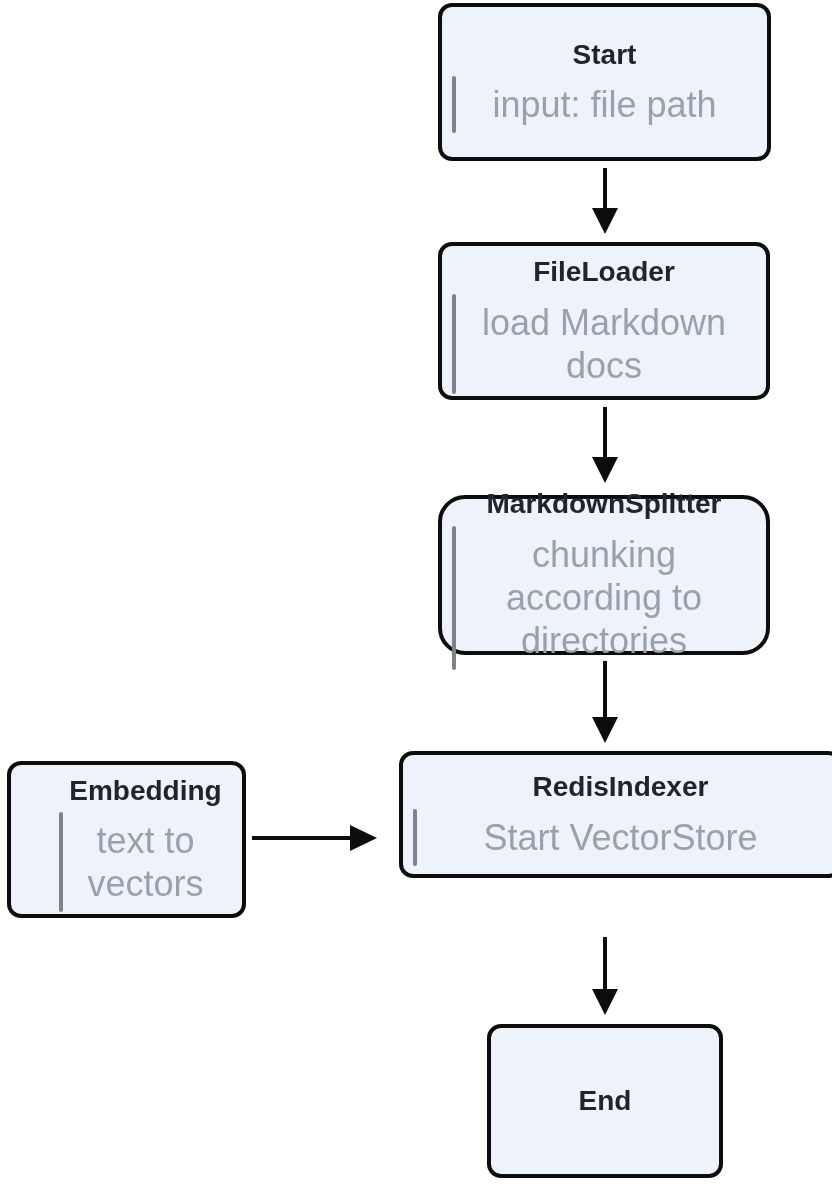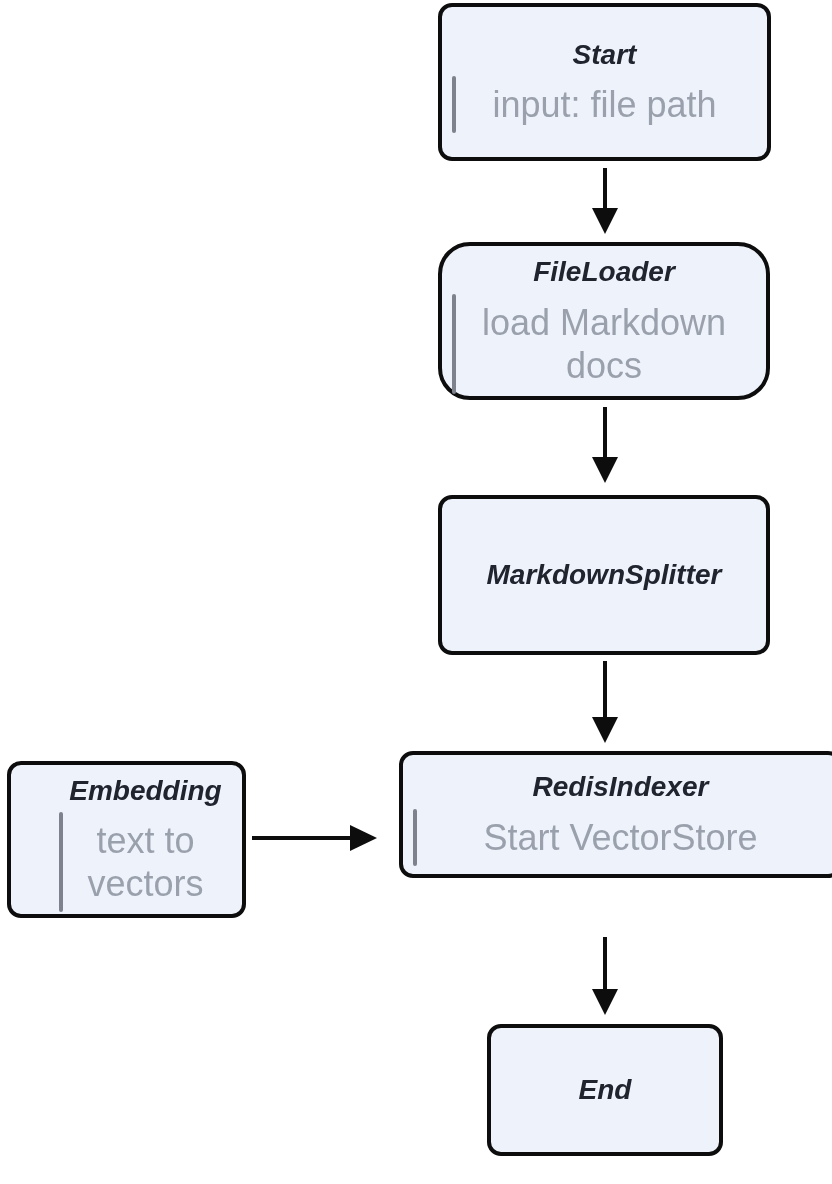--- a/index.html
+++ b/index.html
@@ -26,21 +26,20 @@
     align-items: center;
     justify-content: center;
     gap: 12px;
   }
   .node-title {
     font-size: 28px;
     font-weight: 600;
     line-height: 1.2;
     color: #20242e;
     text-align: center;
-    font-style: italic;
   }
   .node-subtitle {
     position: relative;
     width: 100%;
     box-sizing: border-box;
     padding: 0 28px;
     font-size: 36px;
     font-weight: 400;
     line-height: 1.2;
     color: #9aa1ac;
@@ -64,25 +63,25 @@
   .edge-line {
     stroke: #0d0d0d;
     stroke-width: 4;
   }
   .edge-head {
     fill: #0d0d0d;
     stroke: none;
   }
   
   #node-start            { left: 438px; top: 3px;    width: 333px; height: 158px; }
-  #node-file-loader      { left: 438px; top: 242px;  width: 332px; height: 158px; border-radius: 32px; }
-  #node-markdown-splitter{ left: 438px; top: 495px;  width: 332px; height: 160px; }
+  #node-file-loader      { left: 438px; top: 242px;  width: 332px; height: 158px; }
+  #node-markdown-splitter{ left: 438px; top: 495px;  width: 332px; height: 160px; border-radius: 27px; }
   #node-embedding        { left: 7px;   top: 761px;  width: 239px; height: 157px; padding-left: 38px; }
   #node-redis-indexer    { left: 399px; top: 751px;  width: 443px; height: 127px; }
-  #node-end              { left: 487px; top: 1024px; width: 236px; height: 132px; }
+  #node-end              { left: 487px; top: 1024px; width: 236px; height: 154px; }
 </style>
 </head>
 <body>
 
 <div class="canvas">
 
   <svg class="edges" width="832" height="1184" viewBox="0 0 832 1184">
     <g>
       <line class="edge-line" x1="605" y1="168" x2="605" y2="210"></line>
       <polygon class="edge-head" points="592,208 618,208 605,234"></polygon>
@@ -116,20 +115,24 @@
   <div class="node" id="node-file-loader">
     <div class="node-title">FileLoader</div>
     <div class="node-subtitle">
       <span class="quote-bar"></span>
       <span>load Markdown docs</span>
     </div>
   </div>
 
   <div class="node" id="node-markdown-splitter">
     <div class="node-title">MarkdownSplitter</div>
+    <div class="node-subtitle">
+      <span class="quote-bar"></span>
+      <span>chunking according to directories</span>
+    </div>
   </div>
 
   <div class="node" id="node-embedding">
     <div class="node-title">Embedding</div>
     <div class="node-subtitle">
       <span class="quote-bar"></span>
       <span>text to vectors</span>
     </div>
   </div>
 

